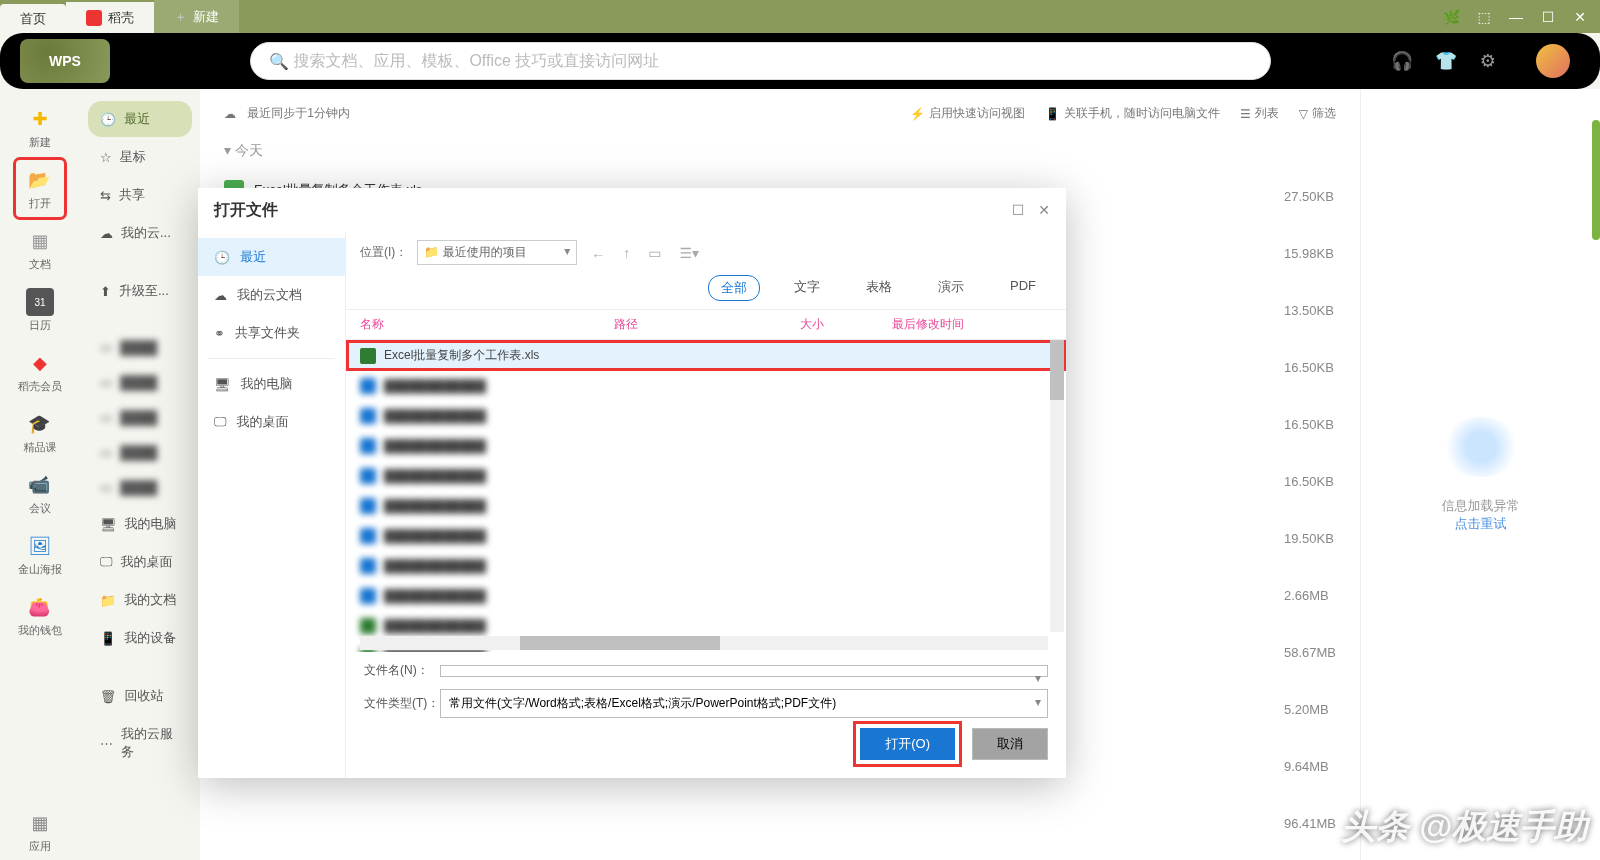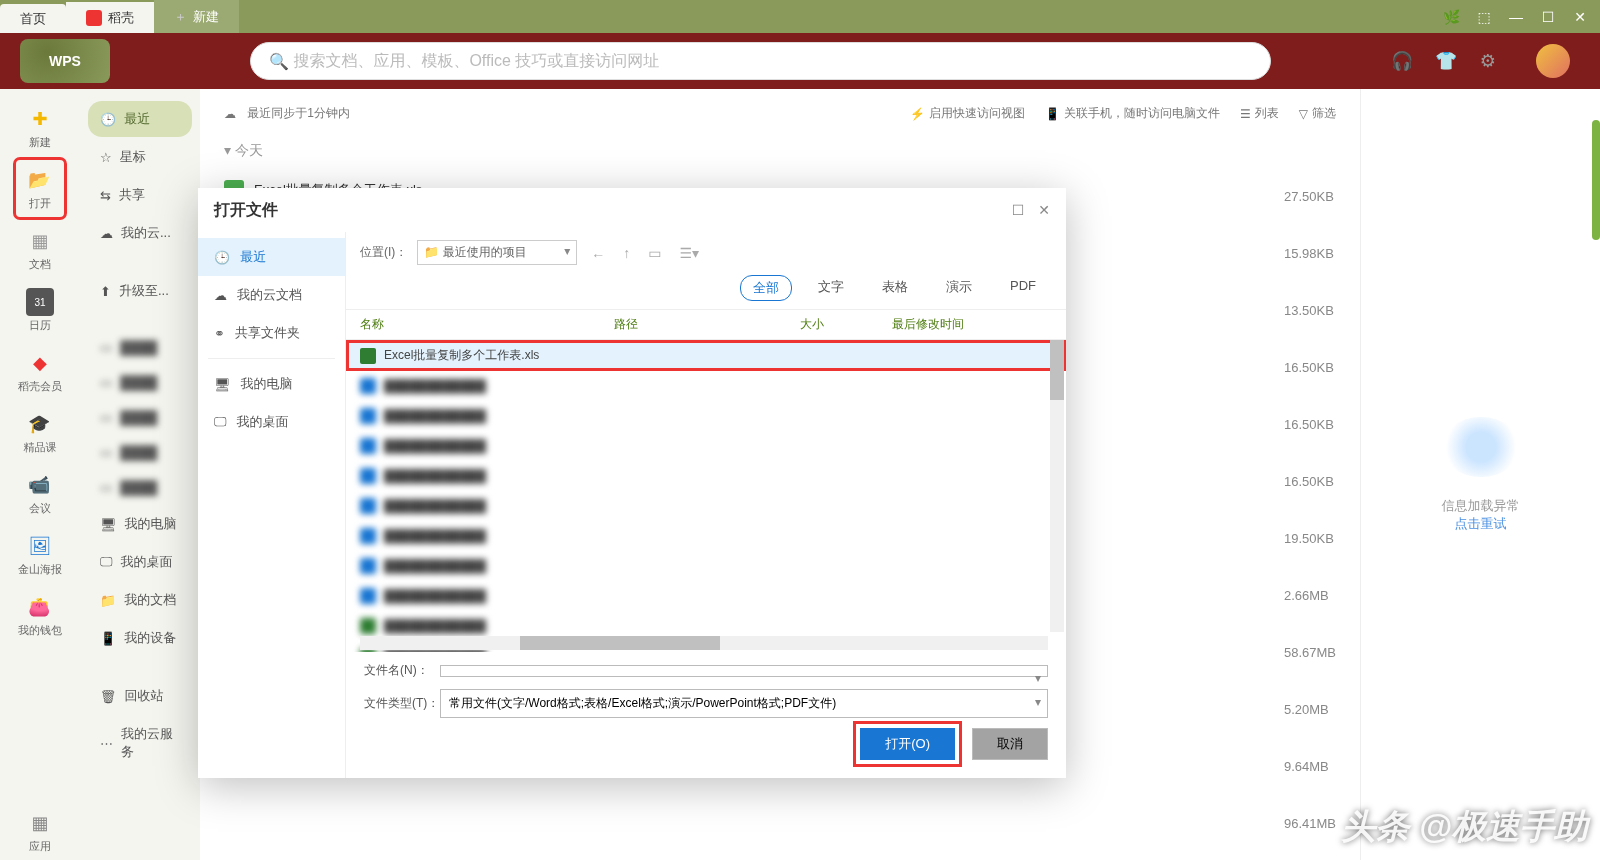--- a/index.html
+++ b/index.html
@@ -8,21 +8,21 @@
 
 .topbar { height: 33px; background: #8a9a5b; display: flex; align-items: stretch; }
 .tab { padding: 0 20px; display: flex; align-items: center; font-size: 13px; color: #fff; cursor: pointer; gap: 6px; }
 .tab.active { background: #f5f5f0; color: #333; border-top-left-radius: 4px; border-top-right-radius: 4px; margin-top: 4px; justify-content: center; }
 .tab.docer { background: #f5f5f0; color: #333; margin-top: 2px; }
 .tab.new { background: rgba(255,255,255,0.15); color: #fff; }
 .topbar-right { margin-left: auto; display: flex; align-items: center; padding-right: 8px; gap: 8px; }
 .winbtn { width: 24px; height: 24px; display: flex; align-items: center; justify-content: center; color: #fff; font-size: 14px; cursor: pointer; }
 
 
-.toolbar { height: 56px; display: flex; align-items: center; padding: 0 20px; background: #7f1d1d; }
+.toolbar { height: 56px; display: flex; align-items: center; padding: 0 20px; background: #000000; border-radius: 23px; }
 .logo { width: 90px; height: 44px; background: radial-gradient(circle at 30% 30%, #6b7a3a, #8a9a5b); border-radius: 8px; display: flex; align-items: center; justify-content: center; color: #fff; font-weight: bold; font-size: 14px; }
 .search { flex: 1; margin: 0 120px 0 140px; height: 38px; border: 1px solid #ddd; border-radius: 19px; background: #fff; display: flex; align-items: center; padding: 0 18px; color: #bbb; }
 .toolbar-icons { display: flex; gap: 22px; color: #999; font-size: 18px; margin-right: 40px; }
 .avatar { width: 34px; height: 34px; border-radius: 50%; background: linear-gradient(135deg, #f0c040, #e07060); margin-right: 10px; }
 
 
 .main { display: flex; height: calc(100% - 89px); }
 
 
 .leftrail { width: 80px; background: #f5f5f0; display: flex; flex-direction: column; align-items: center; padding-top: 10px; gap: 4px; }
@@ -66,25 +66,25 @@
 .ms-item { display: flex; align-items: center; padding: 10px 16px; font-size: 13px; color: #555; gap: 10px; cursor: pointer; }
 .ms-item.active { background: #e3f2fd; color: #1976d2; }
 .ms-sep { height: 1px; background: #eee; margin: 6px 10px; }
 
 .modal-main { flex: 1; display: flex; flex-direction: column; }
 .modal-toolbar { padding: 8px 14px; display: flex; align-items: center; gap: 10px; font-size: 12px; color: #666; }
 .loc-select { border: 1px solid #ccc; padding: 3px 24px 3px 6px; font-size: 12px; position: relative; width: 160px; background: #fff; }
 .loc-select:after { content: "▾"; position: absolute; right: 6px; color: #888; }
 .tb-icon { color: #aaa; cursor: pointer; font-size: 14px; padding: 0 4px; }
 
-.filters { display: flex; justify-content: flex-end; gap: 14px; padding: 2px 18px 8px; font-size: 13px; }
+.filters { display: flex; justify-content: flex-end; gap: 22px; padding: 2px 18px 8px; font-size: 13px; }
 .flt { padding: 3px 12px; border-radius: 12px; cursor: pointer; color: #555; }
 .flt.active { border: 1px solid #1976d2; color: #1976d2; }
 
-.list-hdr { display: flex; padding: 6px 14px; font-size: 12px; color: #4d7c0f; border-top: 1px solid #eee; border-bottom: 1px solid #eee; }
+.list-hdr { display: flex; padding: 6px 14px; font-size: 12px; color: #ec4899; border-top: 1px solid #eee; border-bottom: 1px solid #eee; }
 .list-hdr .c-name { width: 254px; }
 .list-hdr .c-path { width: 186px; }
 .list-hdr .c-size { width: 92px; }
 .list-hdr .c-date { flex: 1; }
 
 .list-body { flex: 1; overflow: auto; position: relative; }
 .lrow { display: flex; align-items: center; padding: 7px 14px; font-size: 12px; color: #444; filter: blur(3px); }
 .lrow.sel { background: #e3f2fd; filter: none; outline: 3px solid #e33; outline-offset: -3px; }
 .lrow .fic { width: 16px; height: 16px; background: #2e7d32; border-radius: 2px; margin-right: 8px; }
 .lrow .fic.w { background: #1976d2; }

